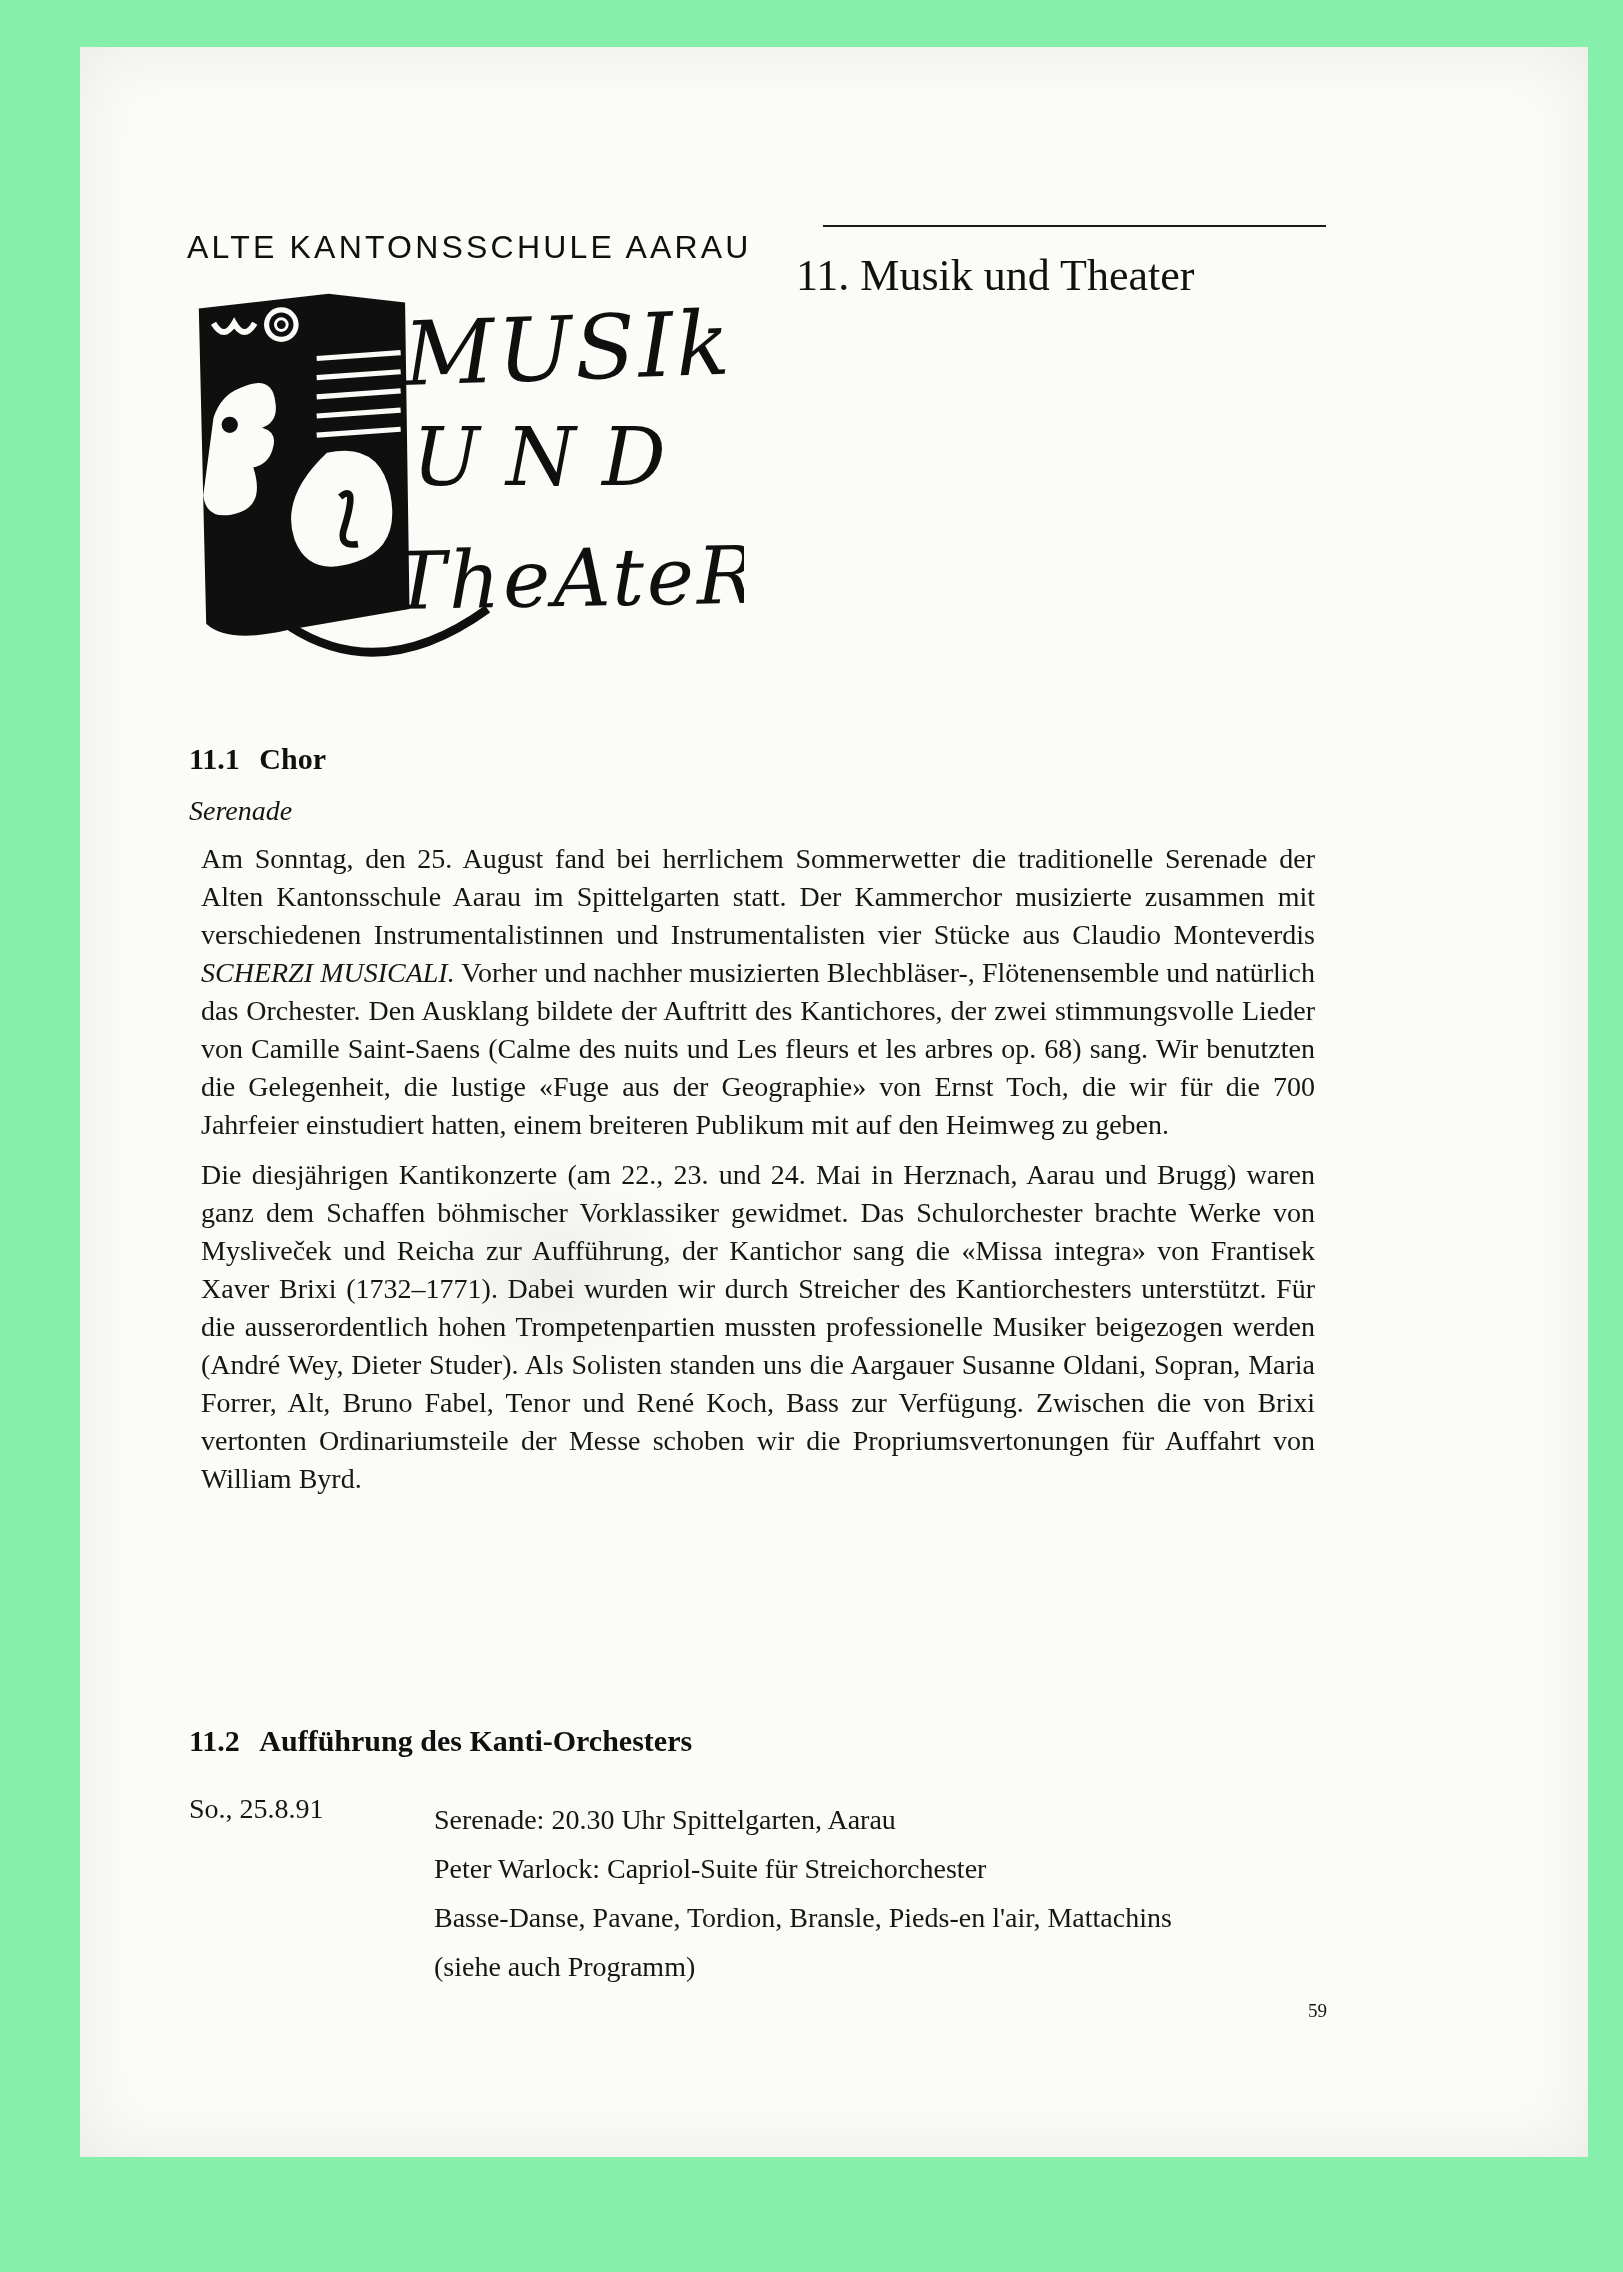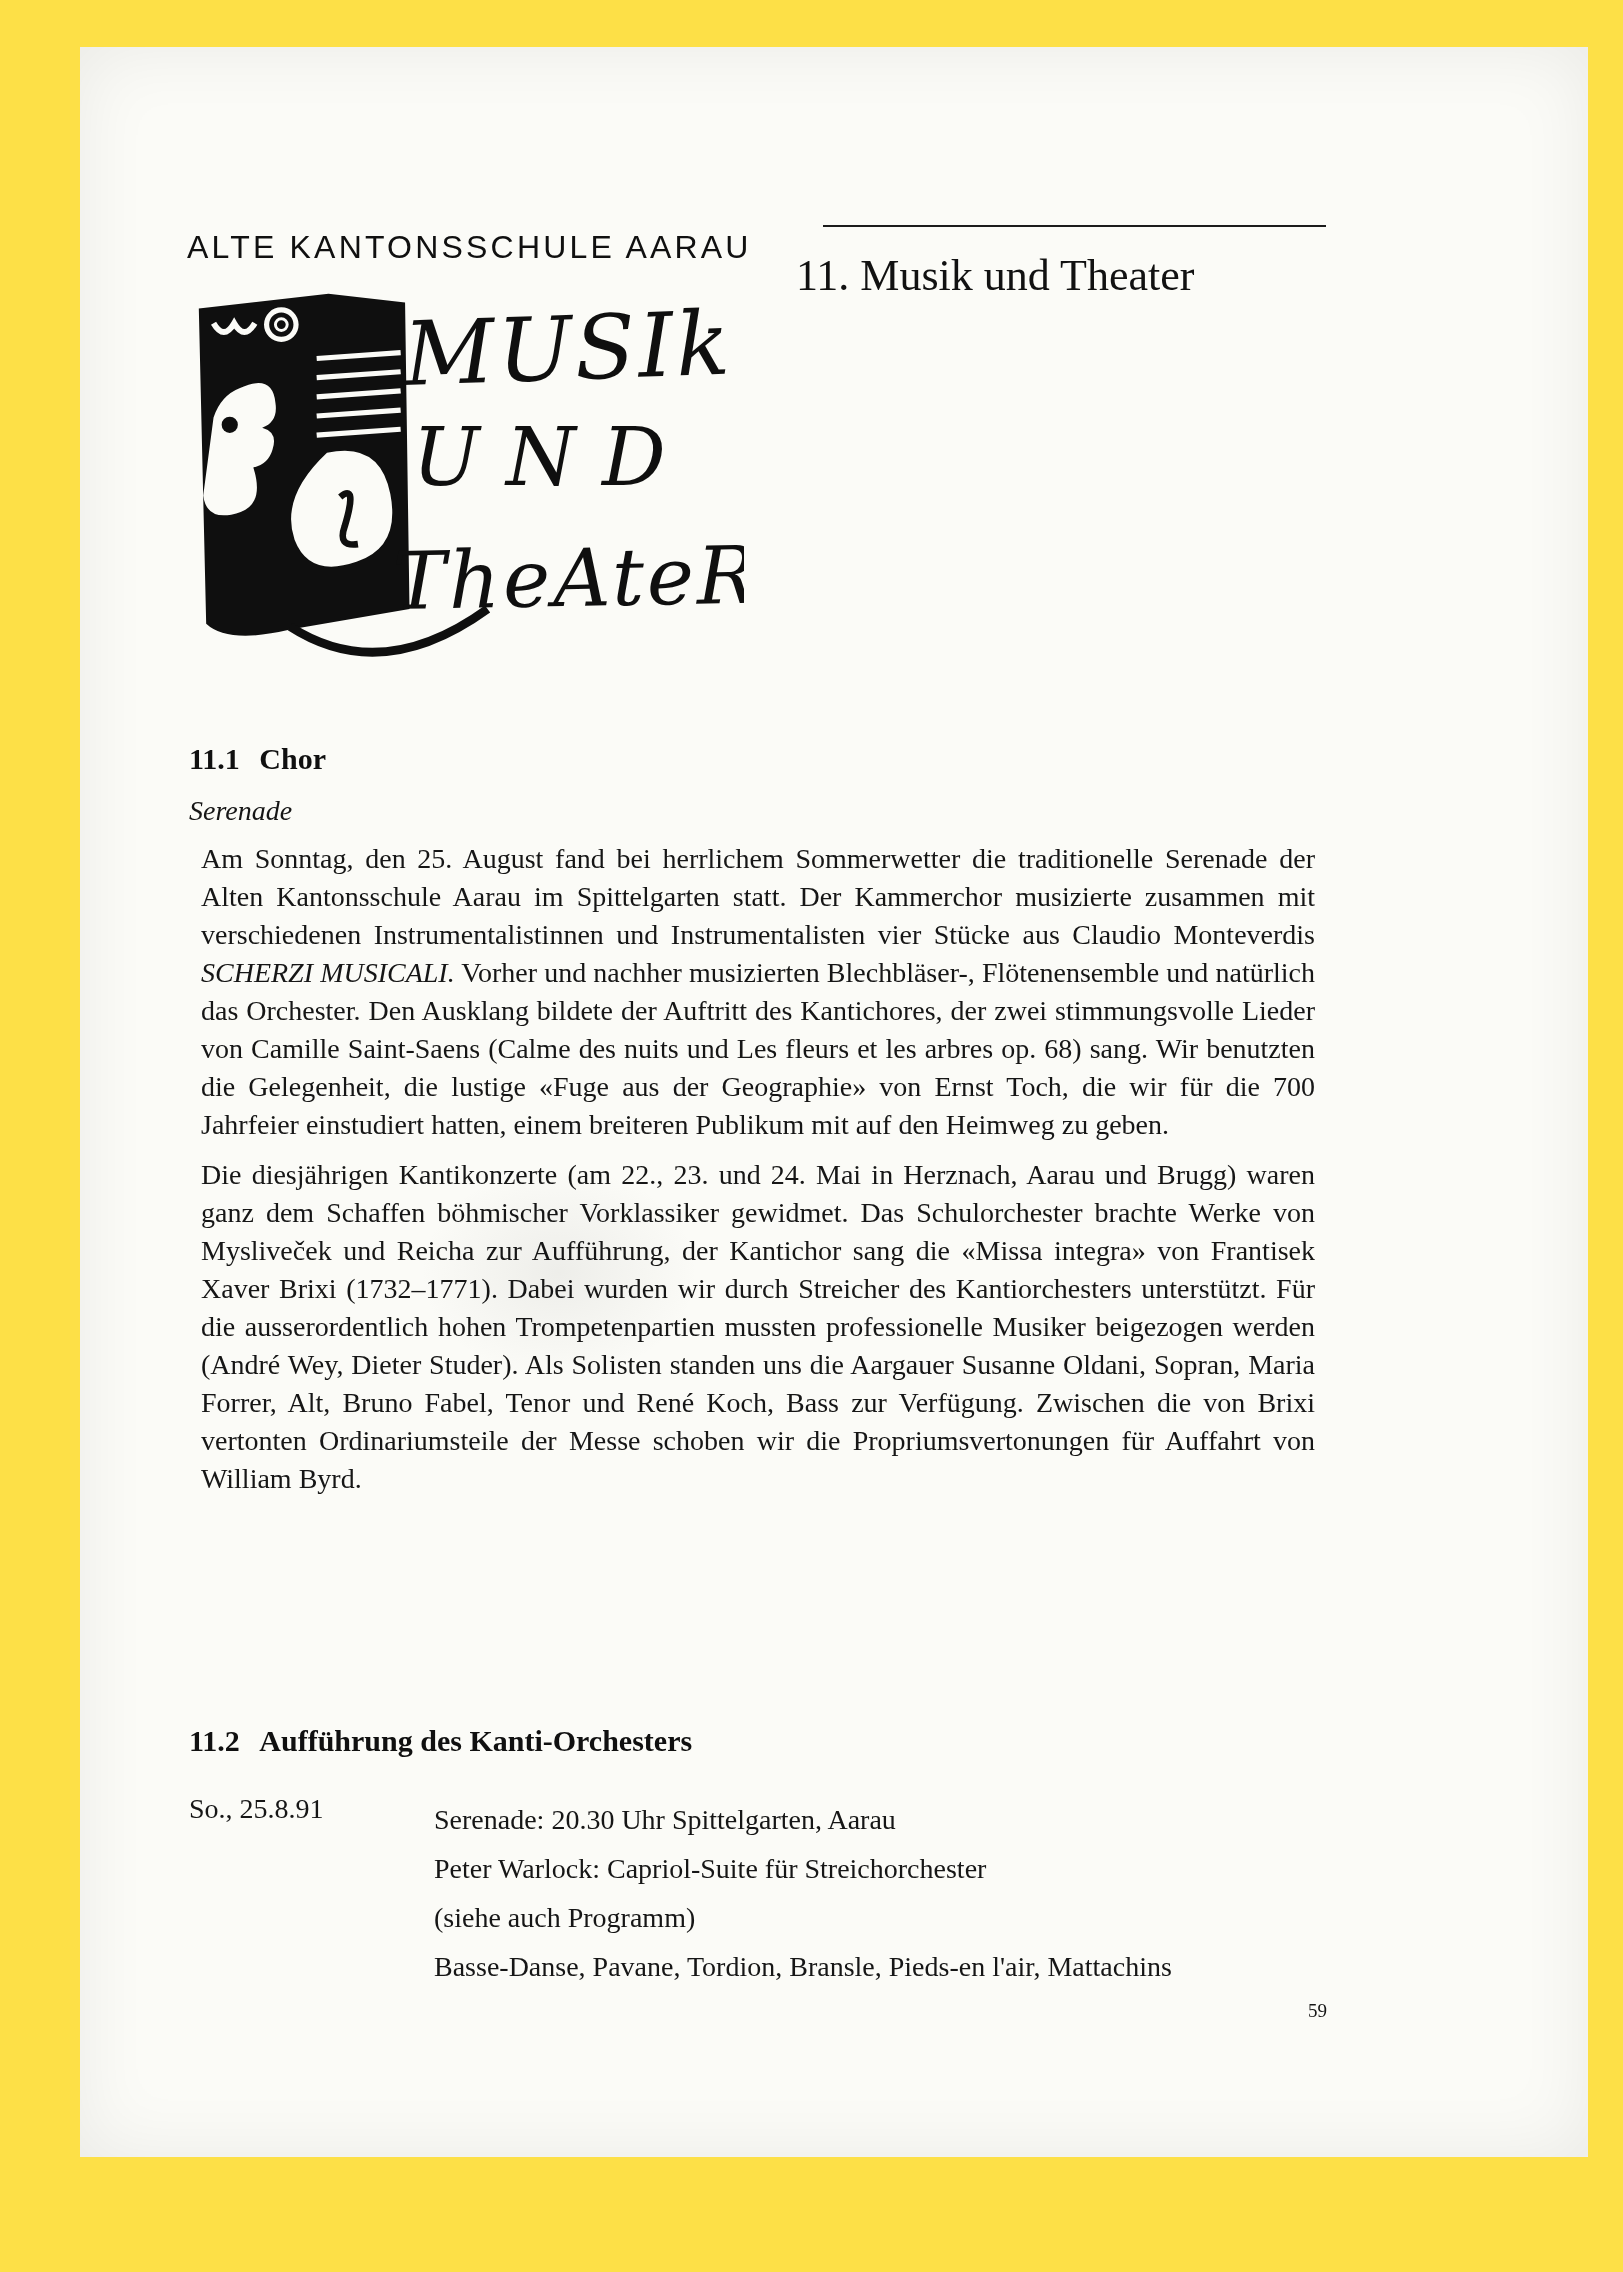--- a/index.html
+++ b/index.html
@@ -2,21 +2,21 @@
 <html lang="de" style="font-size:13px"><head>
 <meta charset="utf-8">
 <style>
   * { box-sizing: border-box; }
   html, body { margin: 0; padding: 0; background: #000; }
 
   #scan {
     position: relative;
     width: 1623px;
     height: 2273px;
-    background: #fde047;
+    background: #86efac;
     font-family: "Liberation Serif", serif;
     color: #161616;
     overflow: hidden;
   }
 
   #page {
     position: absolute;
     left: 80px;
     top: 47px;
     width: 1508px;
@@ -182,22 +182,22 @@
     <div class="abs section-heading h-112">
       <span>11.2</span>
       <span>Aufführung des Kanti-Orchesters</span>
     </div>
 
     <div class="abs schedule">
       <div class="date">So., 25.8.91</div>
       <div class="lines">
         <p>Serenade: 20.30 Uhr Spittelgarten, Aarau</p>
         <p>Peter Warlock: Capriol-Suite für Streichorchester</p>
+        <p>Basse-Danse, Pavane, Tordion, Bransle, Pieds-en l'air, Mattachins</p>
         <p>(siehe auch Programm)</p>
-        <p>Basse-Danse, Pavane, Tordion, Bransle, Pieds-en l'air, Mattachins</p>
       </div>
     </div>
 
     <div class="abs page-number">59</div>
 
   </div>
 </div>
 
 
 </body></html>

